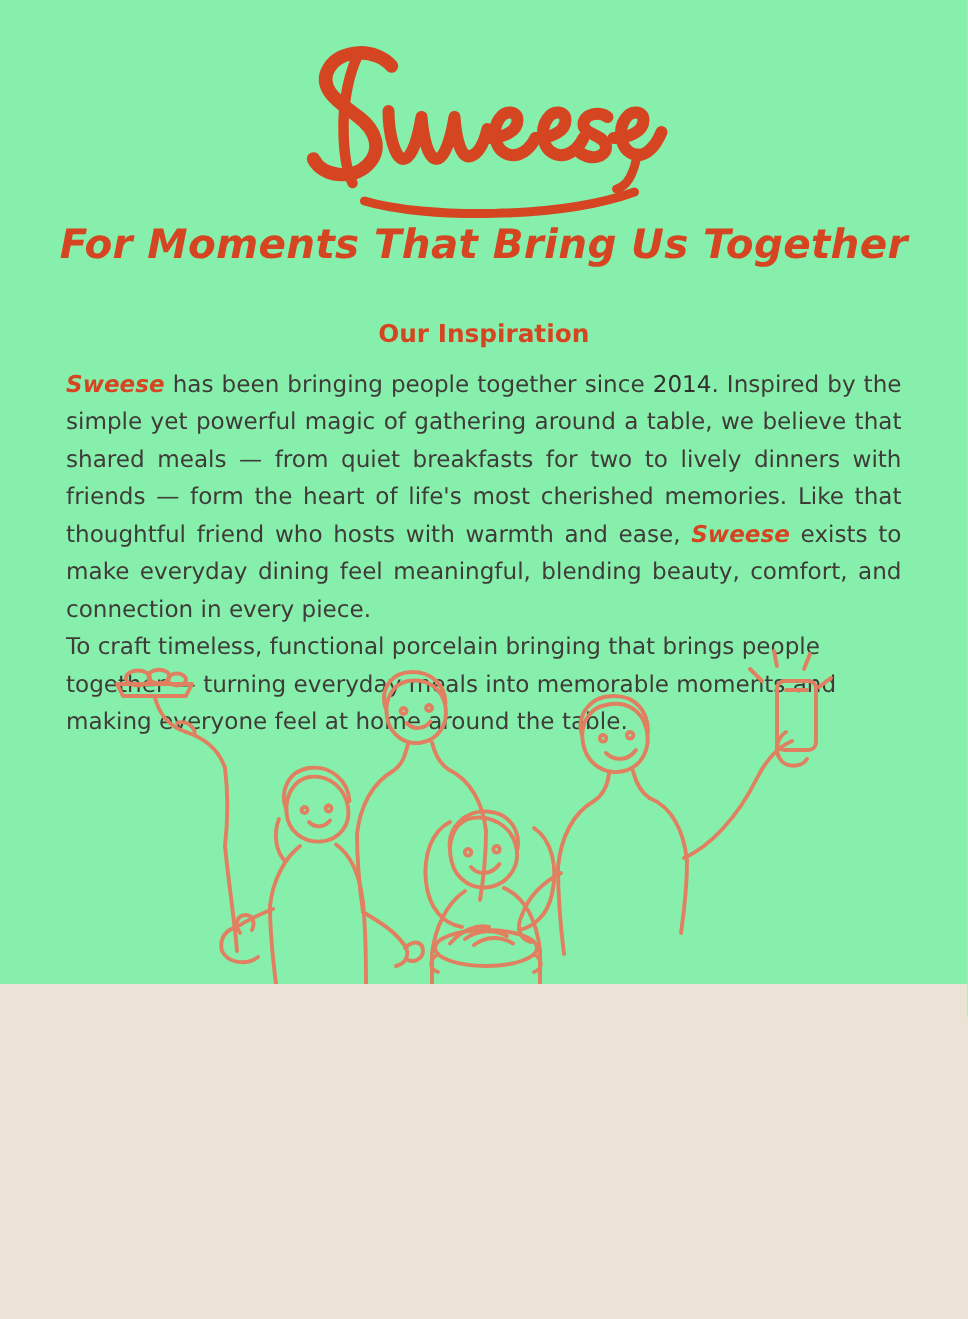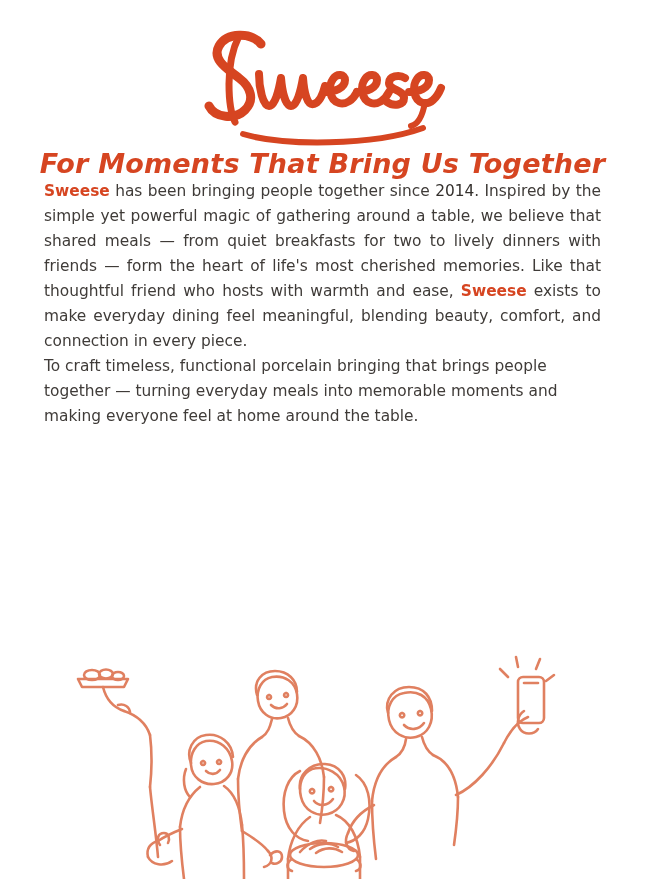--- a/index.html
+++ b/index.html
@@ -10,22 +10,22 @@
     width: 645px;
     height: 879px;
     background: #ece2d5;
     font-family: "Liberation Sans", sans-serif;
     overflow: hidden;
     position: relative;
   }
   .page {
     position: relative;
     width: 645px;
-    height: 879px;
-    background: #ffffff;
+    height: 656px;
+    background: #86efac;
     box-sizing: border-box;
   }
 
   
   .logo-wrap {
     padding-top: 22px;
     text-align: center;
     position: relative;
     height: 140px;
     box-sizing: border-box;
@@ -68,20 +68,21 @@
     font-size: 15.4px;
     line-height: 1.62;
     text-align: justify;
   }
   .body-copy.left {
     text-align: left;
   }
   .brand {
     color: #d64521;
     font-weight: bold;
+    font-style: italic;
   }
   .year {
     font-weight: normal;
     color: #332f2c;
   }
 
   
   .illustration {
     position: absolute;
     left: 0;
@@ -117,20 +118,21 @@
 
         <path d="M252 80 C250 92, 246 102, 238 104" stroke-width="6"></path>
 
         <path d="M70 112 C110 124, 200 124, 250 106" stroke-width="6"></path>
       </g>
     </svg>
   </div>
 
   <div class="tagline">For Moments That Bring Us Together</div>
 
+  <div class="section-heading">Our Inspiration</div>
 
   <p class="body-copy"><span class="brand">Sweese</span><span> has been bringing people together since </span><span class="year">2014</span><span>. Inspired by the simple yet powerful magic of gathering around a table, we believe that shared meals — from quiet breakfasts for two to lively dinners with friends — form the heart of life's most cherished memories. Like that thoughtful friend who hosts with warmth and ease, </span><span class="brand">Sweese</span><span> exists to make everyday dining feel meaningful, blending beauty, comfort, and connection in every piece.</span></p>
 
 
   <p class="body-copy left">To craft timeless, functional porcelain bringing that brings people together — turning everyday meals into memorable moments and making everyone feel at home around the table.</p>
 
   <div class="illustration">
     <svg width="645" height="260" viewBox="0 0 645 260" aria-label="Illustration of friends together">
       <g fill="none" stroke="#e08060" stroke-width="2.6" stroke-linecap="round" stroke-linejoin="round">
 

